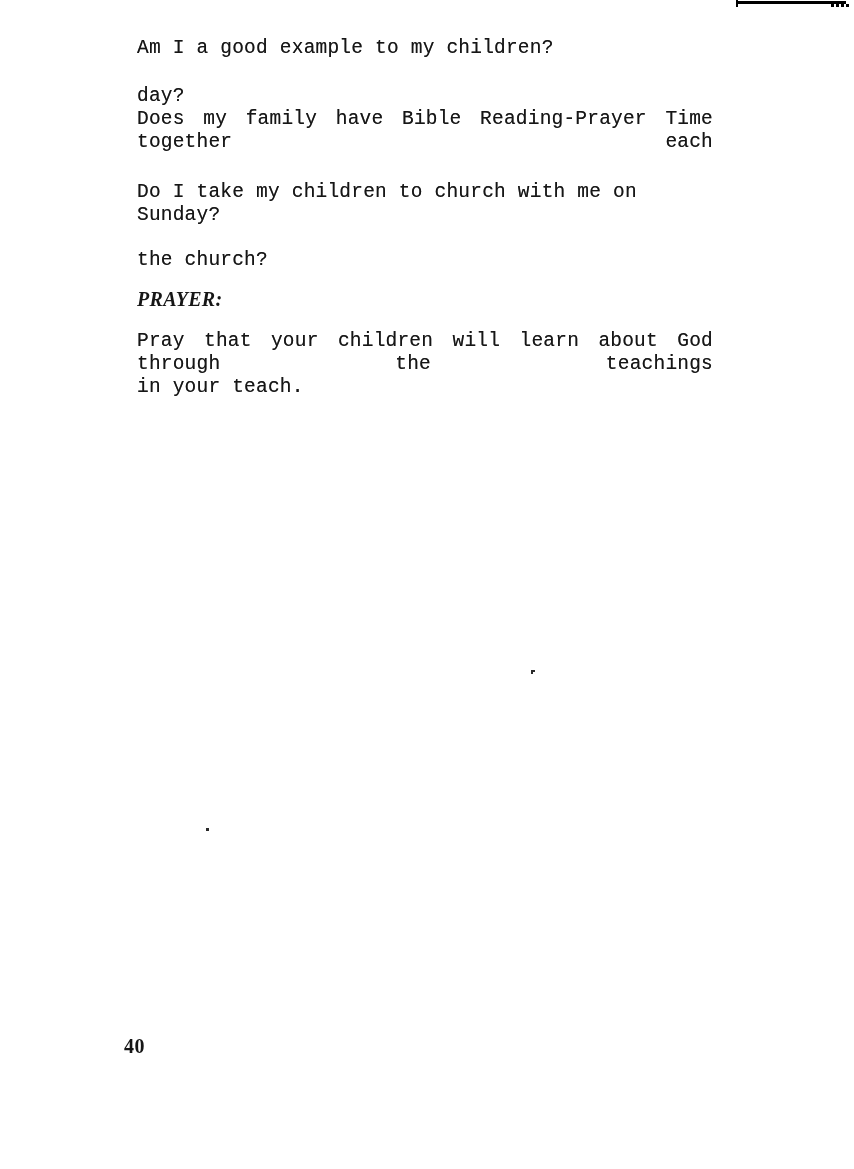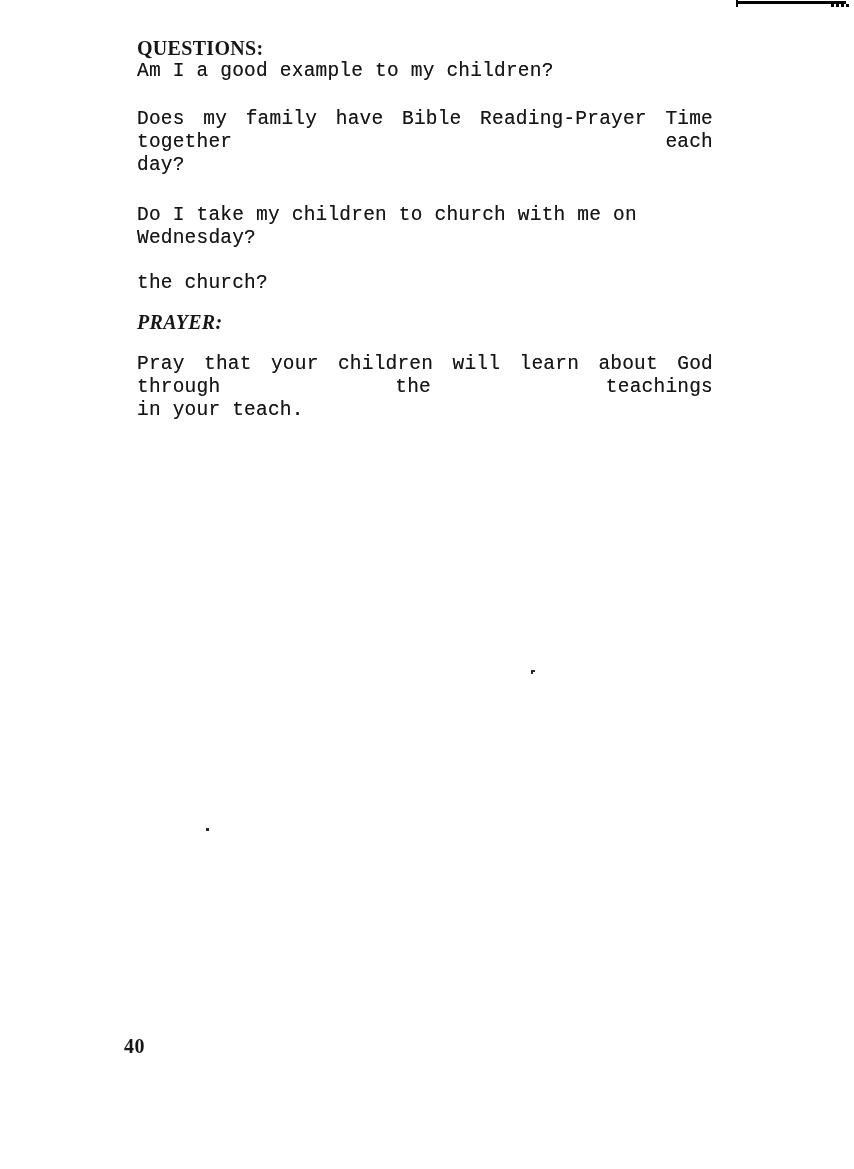--- a/index.html
+++ b/index.html
@@ -79,33 +79,32 @@
 
   <div class="scan-line"></div>
   <div class="scan-line-tick"></div>
   <div class="scan-line-dots"></div>
   <div class="speck speck-1"></div>
   <div class="speck speck-1b"></div>
   <div class="speck speck-2"></div>
 
   <div class="content">
 
-    <div class="heading">QUESTIONS:</div>
 
     <div class="para">
       <div class="line">Am I a good example to my children?</div>
     </div>
 
     <div class="para mt-q2">
+      <div class="line">day?</div>
       <div class="line just">Does my family have Bible Reading-Prayer Time together each</div>
-      <div class="line">day?</div>
     </div>
 
     <div class="para mt-q3">
-      <div class="line">Do I take my children to church with me on Wednesday?</div>
+      <div class="line">Do I take my children to church with me on Sunday?</div>
     </div>
 
     <div class="para mt-q4">
       <div class="line">the church?</div>
     </div>
 
     <div class="heading mt-prayer-head">PRAYER:</div>
 
     <div class="para mt-prayer-body">
       <div class="line just">Pray that your children will learn about God through the teachings</div>

